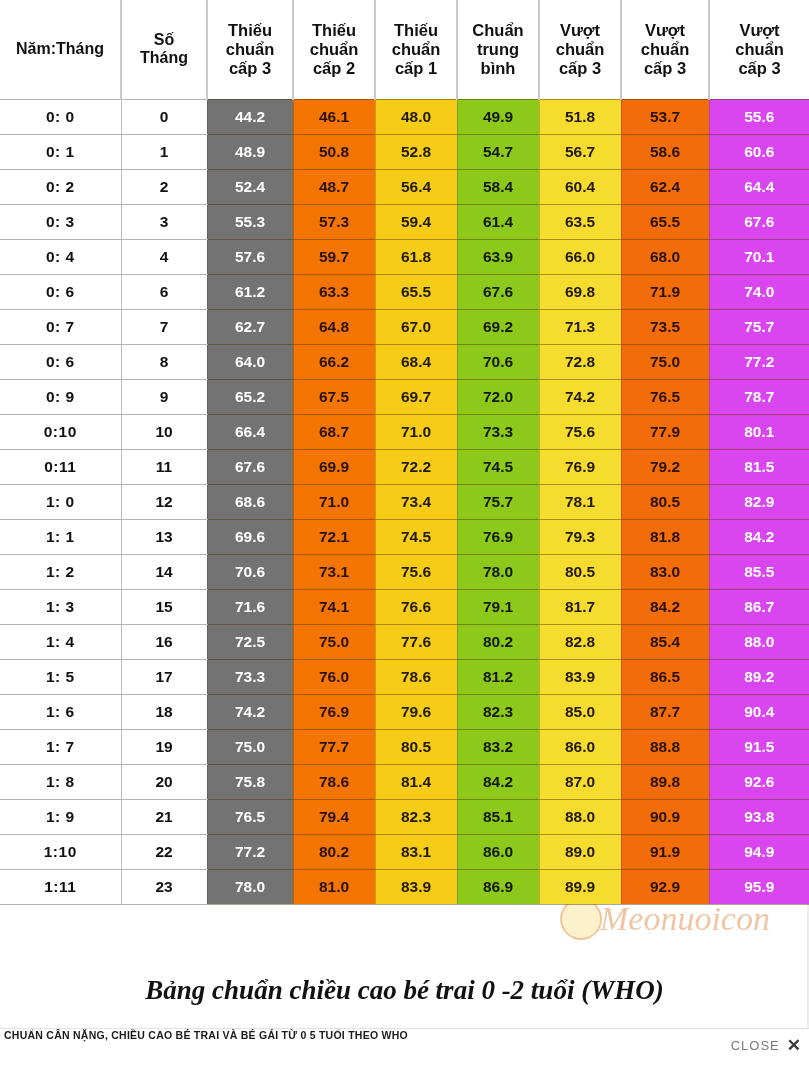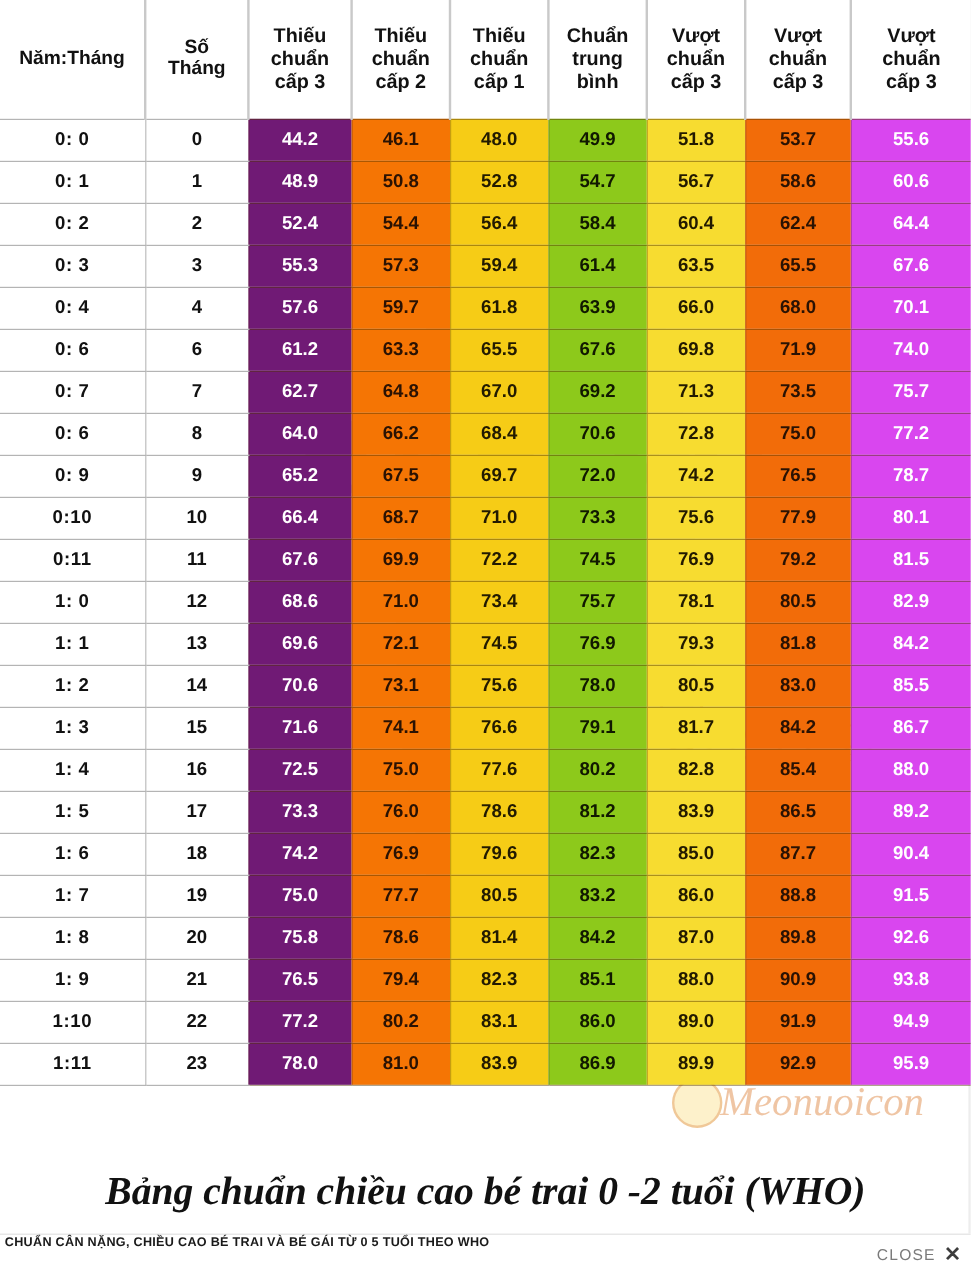--- a/index.html
+++ b/index.html
@@ -125,42 +125,42 @@
 
   
   td.val {
     font-size: 15.5px;
     font-weight: bold;
     height: 35px;
     border-top: 1px solid rgba(80,50,0,0.45);
     border-bottom: 1px solid rgba(80,50,0,0.45);
     border-left: 1px solid rgba(80,40,0,0.28);
   }
-  .c0 { background: #701a75; color: #ffffff; }
+  .c0 { background: #737373; color: #ffffff; }
   .c1 { background: #f57504; color: #2a1203; }
   .c2 { background: #f6cc16; color: #221a00; }
   .c3 { background: #8dc91b; color: #111900; }
   .c4 { background: #f7dc30; color: #221a00; }
   .c5 { background: #f26c09; color: #2a1203; margin-top: 28px; }
   .c6 { background: #d946ef; color: #ffffff; }
   .c0 { border-left: none; }
 
   
   td.lbl-month { border-right: none; }
 
   
   #caption {
     position: absolute;
     left: 0; top: 975px;
     width: 809px;
     text-align: center;
     font-family: "Liberation Serif", serif;
     font-weight: bold;
     font-style: italic;
-    font-size: 33px;
+    font-size: 27px;
     color: #111;
     z-index: 3;
   }
 
   
   #bottombar {
     position: absolute;
     left: 0; top: 1028px;
     width: 809px; height: 38px;
     background: #ffffff;
@@ -297,21 +297,21 @@
             <td class="val c2">52.8</td>
             <td class="val c3">54.7</td>
             <td class="val c4">56.7</td>
             <td class="val c5">58.6</td>
             <td class="val c6">60.6</td>
           </tr>
           <tr>
             <td class="lbl lbl-year">0: 2</td>
             <td class="lbl lbl-month">2</td>
             <td class="val c0">52.4</td>
-            <td class="val c1">54.4</td>
+            <td class="val c1">48.7</td>
             <td class="val c2">56.4</td>
             <td class="val c3">58.4</td>
             <td class="val c4">60.4</td>
             <td class="val c5">62.4</td>
             <td class="val c6">64.4</td>
           </tr>
           <tr>
             <td class="lbl lbl-year">0: 3</td>
             <td class="lbl lbl-month">3</td>
             <td class="val c0">55.3</td>

